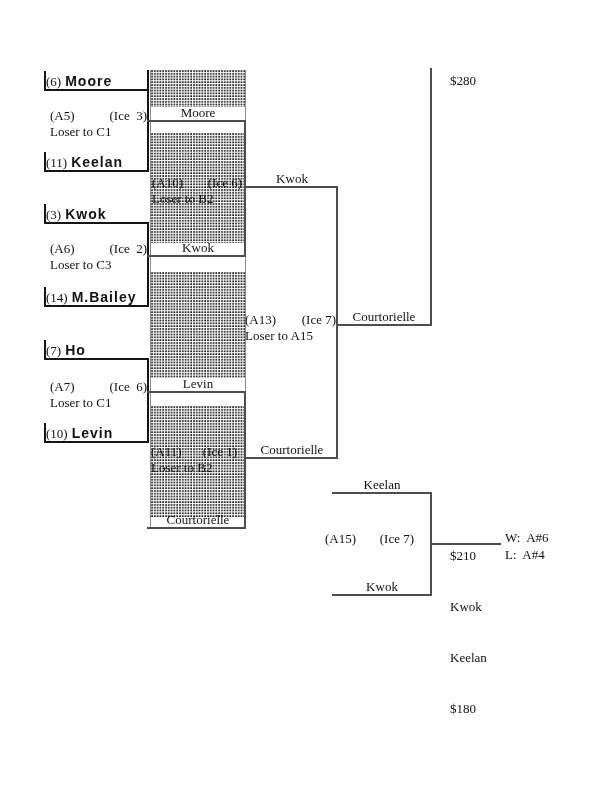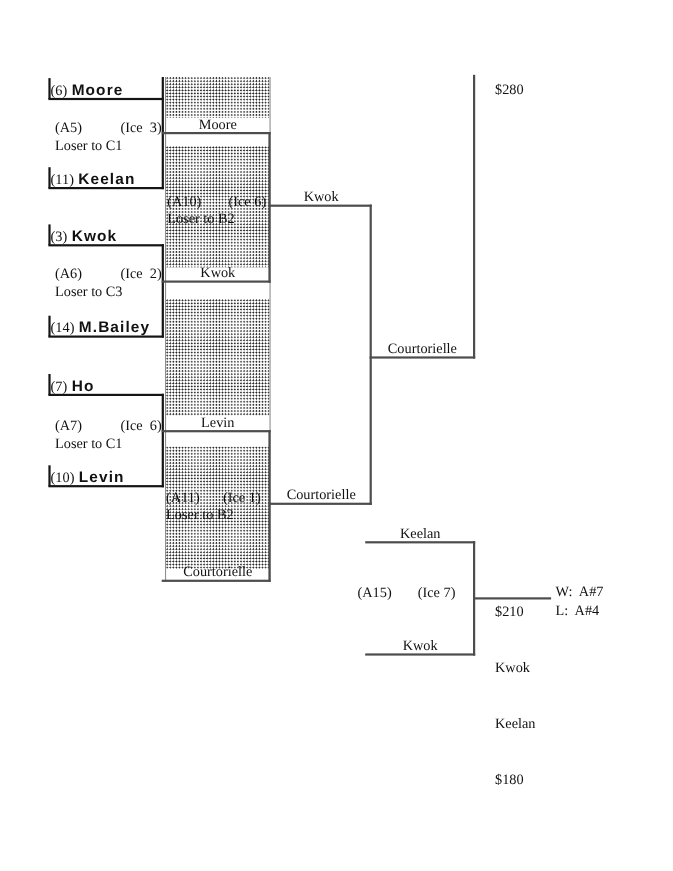--- a/index.html
+++ b/index.html
@@ -93,20 +93,24 @@
     <div class="g2">Loser to C1</div>
   </div>
   <div class="game" style="left:152px;top:175px;width:90px">
     <div class="g1"><span>(A10)</span><span>(Ice 6)</span></div>
     <div class="g2">Loser to B2</div>
   </div>
   <div class="game" style="left:151px;top:444px;width:86px">
     <div class="g1"><span>(A11)</span><span>(Ice 1)</span></div>
     <div class="g2">Loser to B2</div>
   </div>
+  <div class="game" style="left:245px;top:312px;width:91px">
+    <div class="g1"><span>(A13)</span><span>(Ice 7)</span></div>
+    <div class="g2">Loser to A15</div>
+  </div>
   <div class="game" style="left:325px;top:531px;width:89px">
     <div class="g1"><span>(A15)</span><span>(Ice 7)</span></div>
   </div>
 
   <div class="wname" style="left:150px;top:105px;width:96px">Moore</div>
   <div class="wname" style="left:150px;top:240px;width:96px">Kwok</div>
   <div class="wname" style="left:150px;top:376px;width:96px">Levin</div>
   <div class="wname" style="left:150px;top:512px;width:96px">Courtorielle</div>
   <div class="wname" style="left:246px;top:171px;width:92px">Kwok</div>
   <div class="wname" style="left:246px;top:442px;width:92px">Courtorielle</div>
@@ -115,16 +119,16 @@
   <div class="wname" style="left:332px;top:579px;width:100px">Kwok</div>
 
   <div class="txt" style="left:450px;top:73px">$280</div>
 
   <div class="results" style="left:450px;top:513px">
     <div>$210</div>
     <div>Kwok</div>
     <div>Keelan</div>
     <div>$180</div>
   </div>
-  <div class="txt" style="left:505px;top:530px">W:  A#7</div>
+  <div class="txt" style="left:505px;top:530px">W:  A#6</div>
   <div class="txt" style="left:505px;top:547px">L:  A#4</div>
 
 </div>
 
 </body></html>

